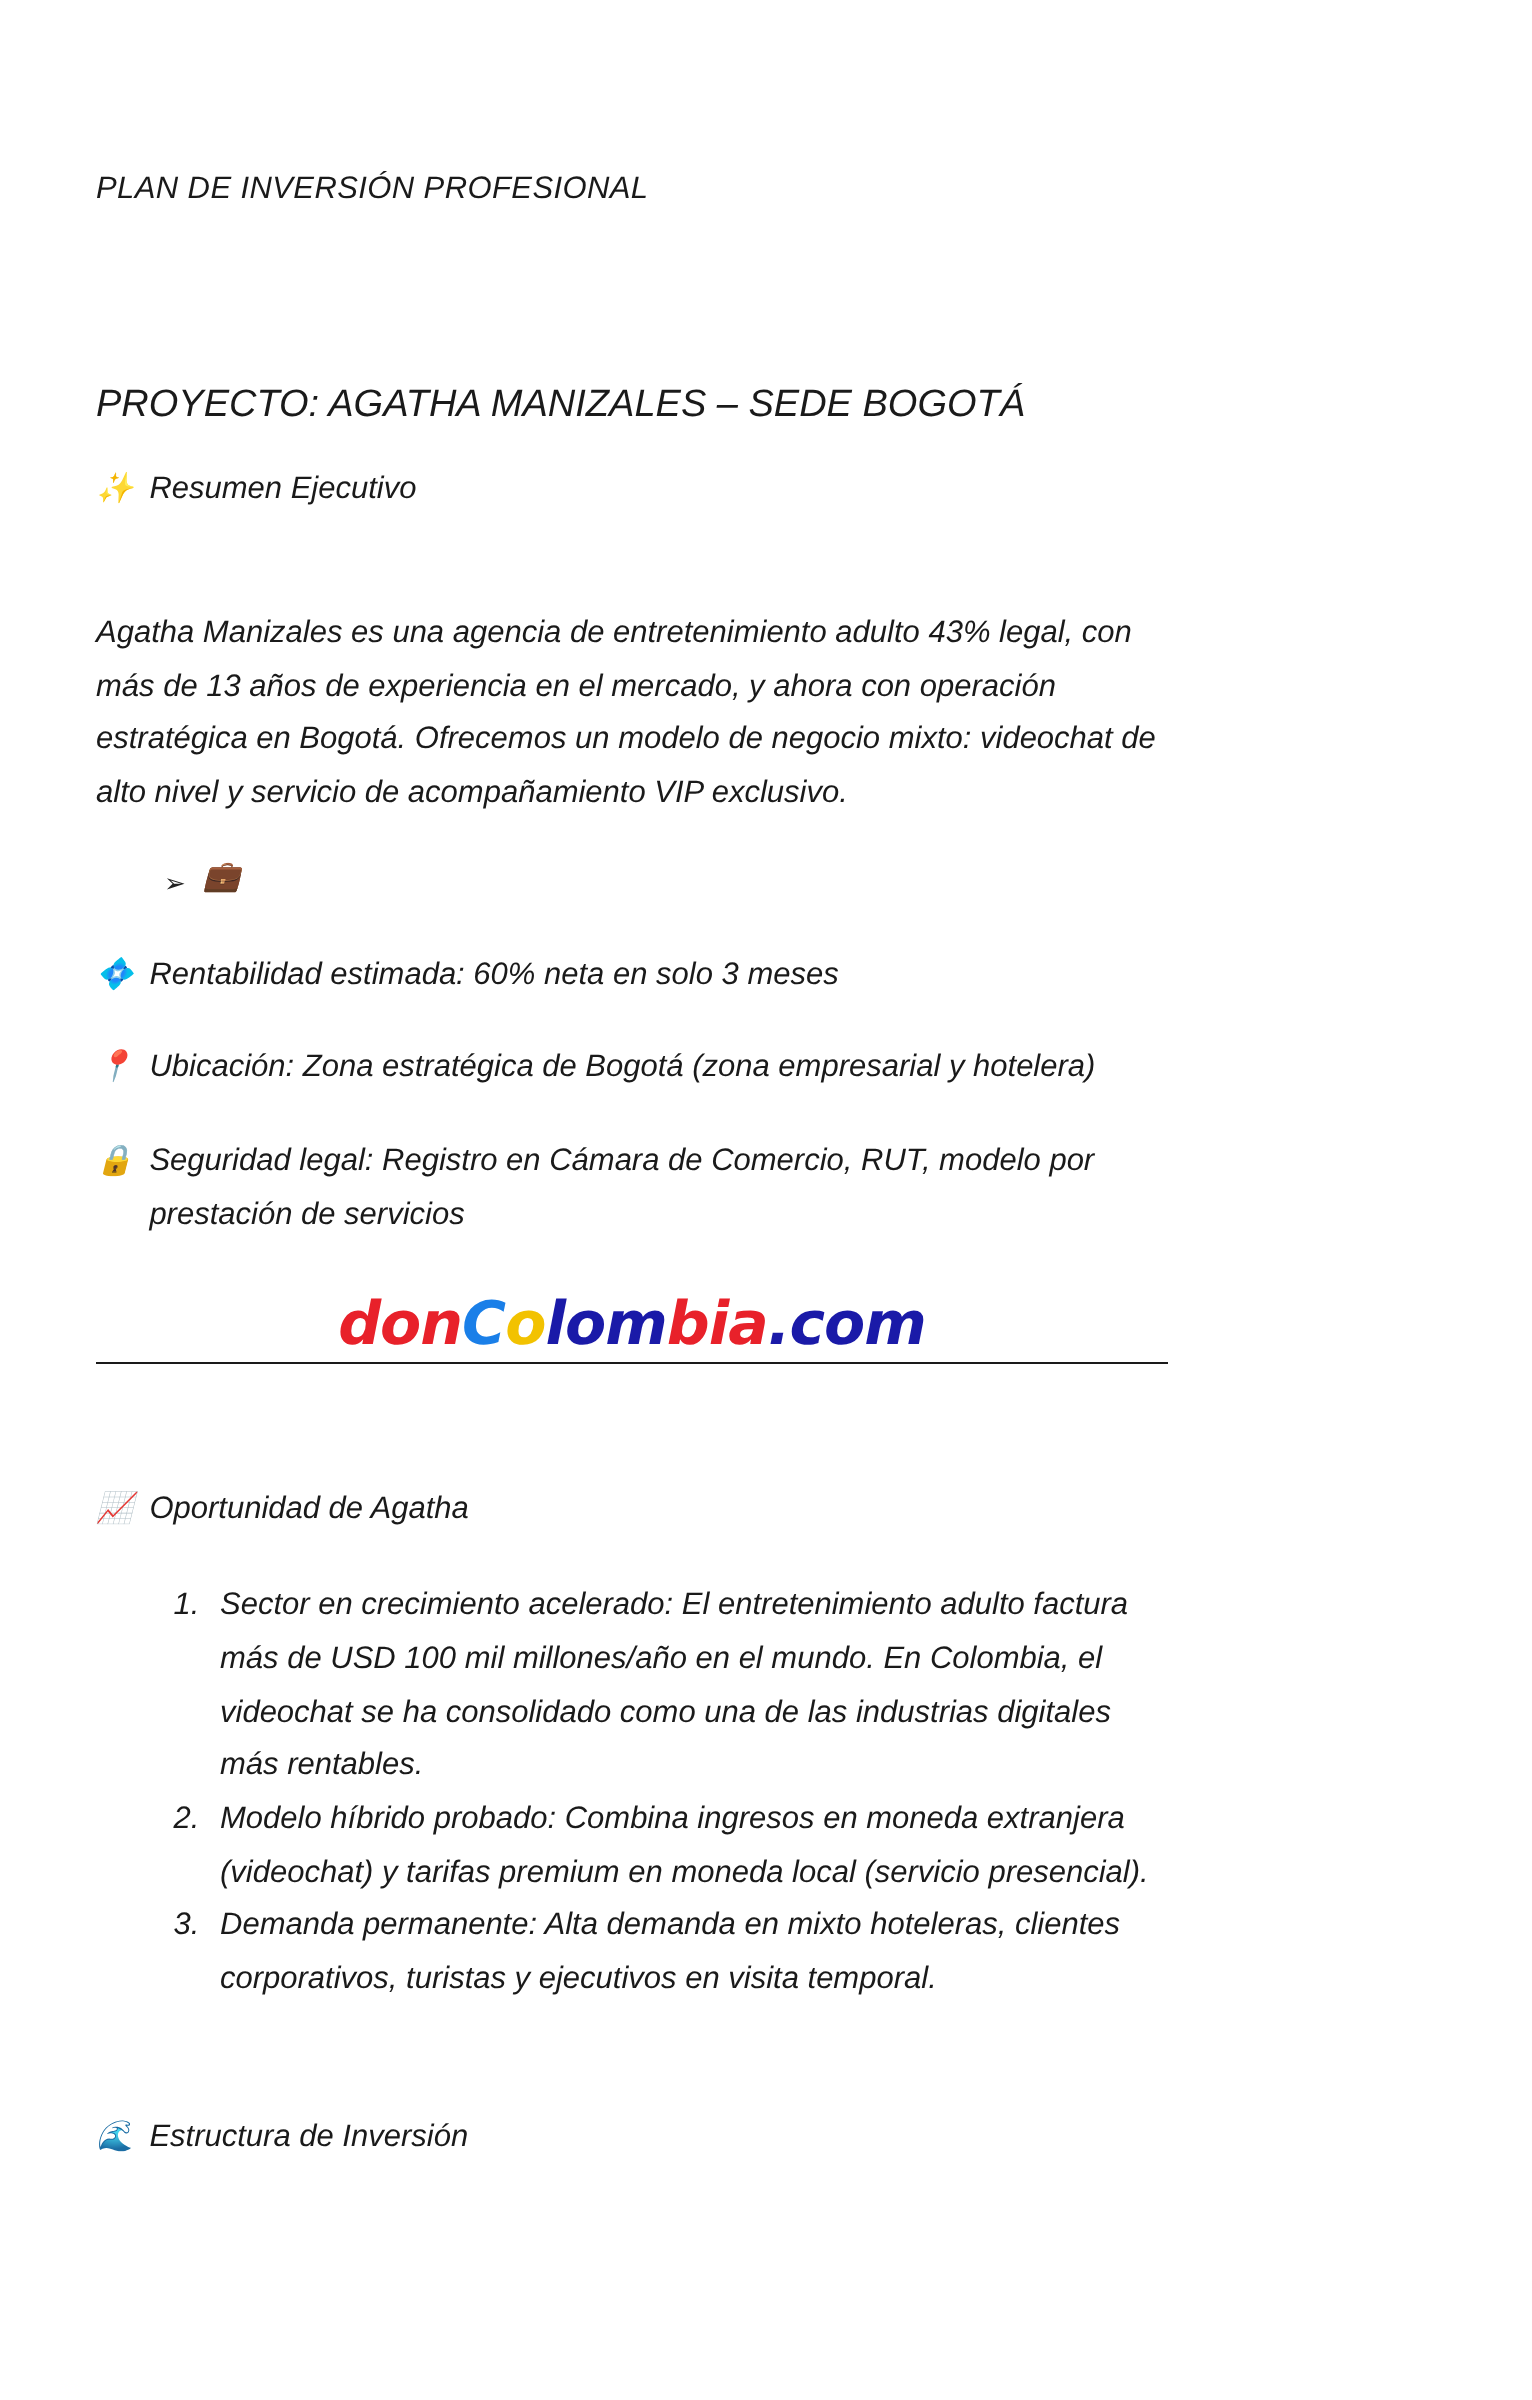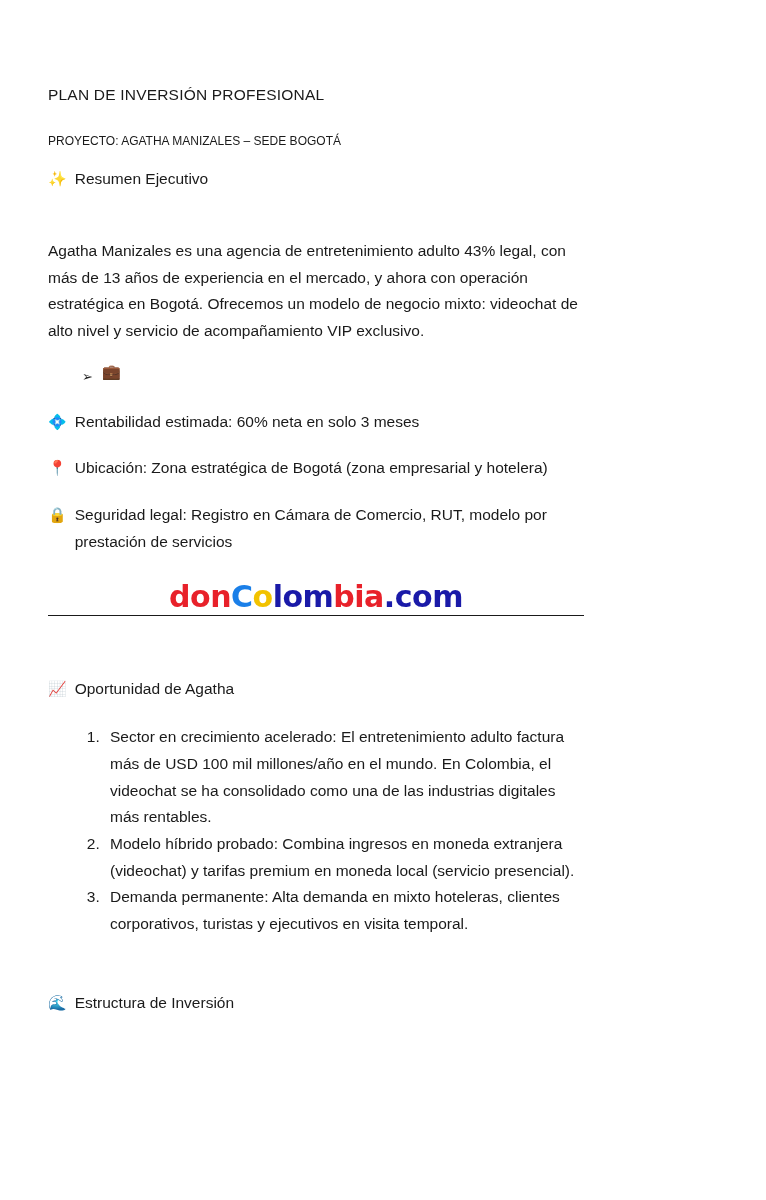--- a/index.html
+++ b/index.html
@@ -12,32 +12,33 @@
     height: 1200px;
     font-family: "Liberation Sans", sans-serif;
     color: #1a1a1a;
     position: relative;
     overflow: hidden;
   }
   .page {
     padding: 0 48px;
     box-sizing: border-box;
     width: 632px;
+    font-style: italic;
   }
   .doc-title {
     font-size: 15.5px;
     letter-spacing: 0.2px;
     margin-top: 86px;
     margin-bottom: 0;
     font-weight: 400;
     color: #1a1a1a;
   }
   .project-line {
-    font-size: 12px;
-    margin-top: 30px;
+    font-size: 19px;
+    margin-top: 88px;
     margin-bottom: 0;
     font-weight: 400;
   }
   .section-head {
     font-size: 15.5px;
     margin-top: 22px;
     margin-bottom: 0;
     font-weight: 400;
     display: flex;
     align-items: baseline;

